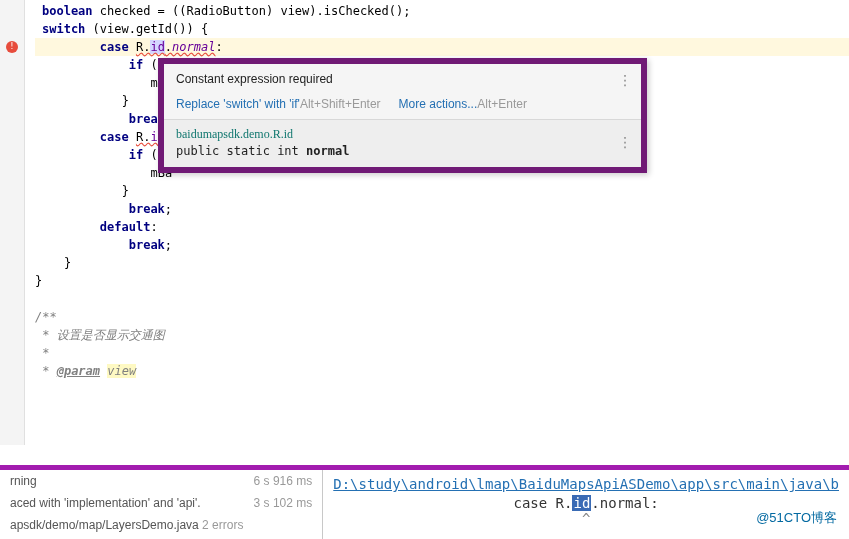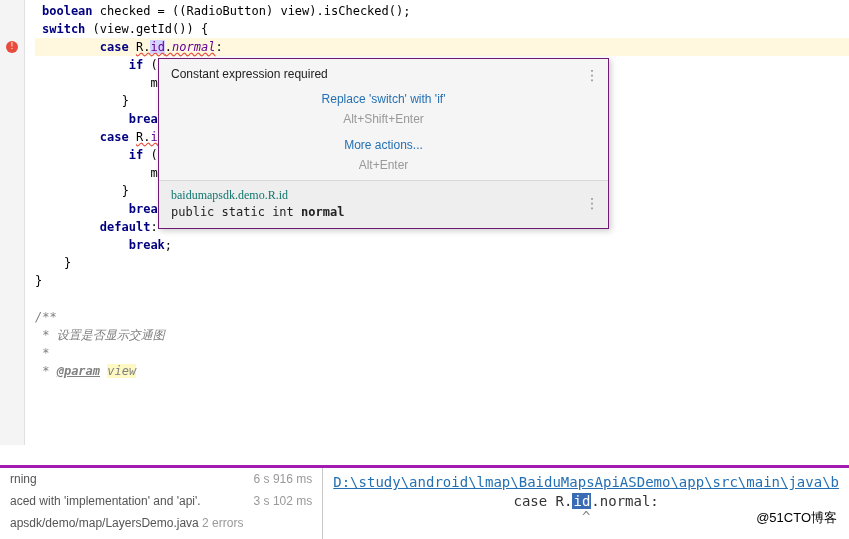--- a/index.html
+++ b/index.html
@@ -63,23 +63,23 @@
     .caret-bg {
       background: #d4d4ff;
     }
     .param-highlight {
       background: #fef9c3;
     }
     .popup {
       position: absolute;
       left: 158px;
       top: 58px;
-      width: 451px;
+      width: 489px;
       background: #f5f5f5;
-      border: 1px solid #701a75;
+      border: 6px solid #701a75;
       box-shadow: 2px 2px 6px rgba(0,0,0,0.2);
       font-family: -apple-system, "Segoe UI", sans-serif;
       font-size: 12px;
       color: #333;
     }
     .popup-row {
       padding: 7px 12px;
       position: relative;
     }
     .popup-divider {
@@ -90,22 +90,20 @@
       padding: 8px 12px 3px 12px;
     }
     .popup-error-desc {
       color: #555;
       padding: 3px 12px 8px 12px;
     }
     .popup-actions {
       padding: 8px 12px;
       display: flex;
       align-items: center;
-      gap: 6px;
-      flex-direction: column;
     }
     .link { color: #2470b3; cursor: pointer; }
     .shortcut { color: #999; font-size: 12px; }
     .more-dots {
       position: absolute;
       right: 8px;
       color: #888;
       font-size: 14px;
       letter-spacing: 1px;
       cursor: pointer;
@@ -116,21 +114,21 @@
       position: relative;
     }
     .qd-pkg { color: #0f766e; font-family: Liberation Serif, serif; font-size: 12px; }
     .qd-sig { font-family: monospace; font-size: 12px; color: #222; margin-top: 2px; }
     .bottom-panel {
       position: absolute;
       bottom: 0;
       left: 0;
       right: 0;
       height: 74px;
-      border-top: 3px solid #a21caf;
+      border-top: 5px solid #a21caf;
       background: #fff;
       display: flex;
       font-family: -apple-system, "Segoe UI", sans-serif;
       font-size: 12px;
     }
     .bottom-left {
       width: 495px;
       border-right: 1px solid #c8c8c8;
     }
     .bl-row {
@@ -158,21 +156,21 @@
       text-align: center; 
       margin-top: 3px;
       color: #333;
     }
     .br-code .sel { background: #3a6bb5; color: #fff; padding: 0 1px; }
     .br-caret { text-align: center; color: #888; }
     .watermark {
       position: absolute;
       right: 12px;
       bottom: 12px;
-      color: #000000;
+      color: #0369a1;
       font-family: sans-serif;
       font-size: 13px;
     }
   </style>
 </head>
 <body>
 
 <div class="gutter">
   <div class="error-bulb">!</div>
 </div>

